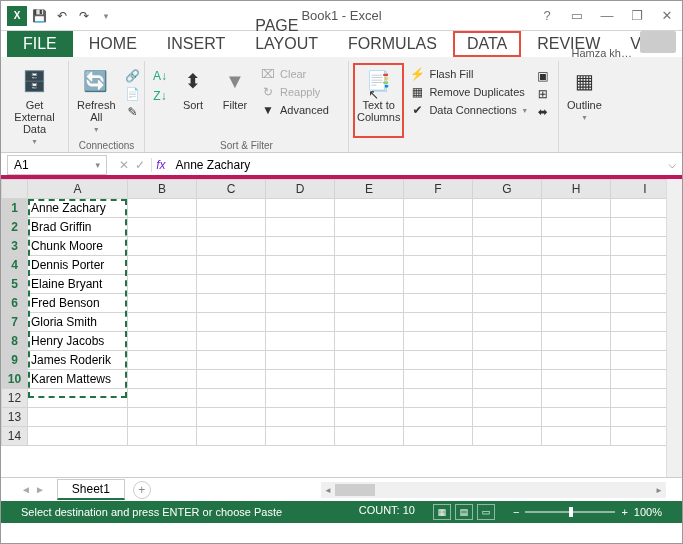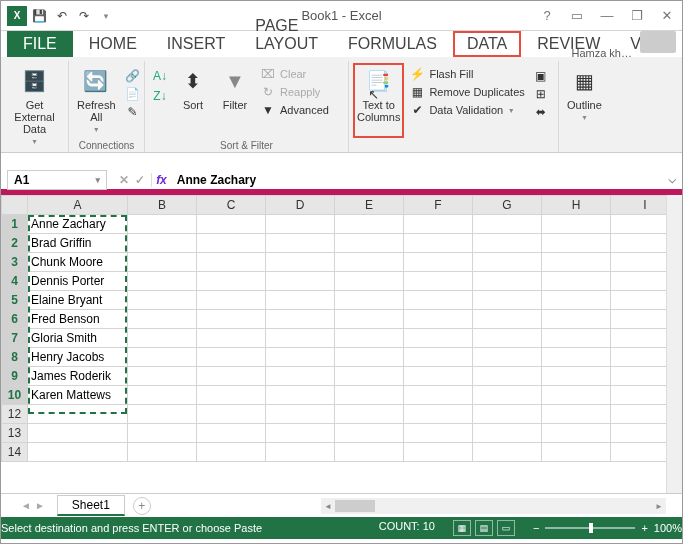--- a/index.html
+++ b/index.html
@@ -24,21 +24,21 @@
 .rgroup { border-right: 1px solid #d8d8d8; display: flex; flex-direction: column; position: relative; padding: 2px 4px 14px; }
 .rgroup-label { position: absolute; bottom: 1px; left: 0; right: 0; text-align: center; font-size: 10px; color: #666; }
 .rbuttons { display: flex; gap: 2px; flex: 1; }
 .rbtn { display: flex; flex-direction: column; align-items: center; justify-content: flex-start; padding: 2px 4px; font-size: 11px; color: #333; text-align: center; cursor: default; gap: 2px; }
 .rbtn .ricon { width: 32px; height: 32px; display: flex; align-items: center; justify-content: center; font-size: 20px; }
 .rbtn.small { flex-direction: row; padding: 1px 3px; justify-content: flex-start; gap: 4px; }
 .rbtn.small .ricon { width: 16px; height: 16px; font-size: 12px; }
 .rcol { display: flex; flex-direction: column; justify-content: flex-start; gap: 0; }
 .rbtn.highlight { border: 2px solid #e74c3c; padding: 0 2px; }
 
-.namebar { height: 24px; display: flex; align-items: center; border-bottom: 6px solid #be185d; margin-top: 18px; font-weight: bold; }
+.namebar { height: 24px; display: flex; align-items: center; border-bottom: 4px solid #be185d; margin-top: 2px; }
 .namebox { width: 100px; height: 20px; border: 1px solid #ccc; font-size: 12px; padding: 2px 6px; margin: 0 6px; display: flex; align-items: center; }
 .namebox::after { content: "▾"; margin-left: auto; font-size: 9px; color: #888; }
 .fxicons { display: flex; gap: 6px; color: #aaa; font-size: 12px; padding: 0 6px; }
 .fxlabel { font-style: italic; color: #6d28d9; font-size: 12px; padding: 0 4px; border-left: 1px solid #ddd; }
 .formulabar { flex: 1; font-size: 12px; padding: 2px 6px; }
 
 .grid { position: relative; height: 298px; overflow: hidden; }
 .grid table { border-collapse: collapse; table-layout: fixed; }
 .grid th, .grid td { border: 1px solid #d4d4d4; font-size: 12px; font-weight: normal; height: 19px; }
 .grid th { background: #e6e6e6; color: #333; text-align: center; }
@@ -54,21 +54,21 @@
 
 .sheetbar { height: 24px; background: #fff; display: flex; align-items: center; border-top: 1px solid #ccc; padding-left: 20px; position: relative; }
 .sheetbar .navs { display: flex; gap: 4px; color: #aaa; font-size: 10px; padding-right: 12px; }
 .sheetbar .sheet { padding: 2px 14px; font-size: 12px; background: #fff; border: 1px solid #ccc; border-bottom: 2px solid #217346; margin-top: -1px; }
 .sheetbar .newsheet { margin-left: 8px; width: 18px; height: 18px; border: 1px solid #ccc; border-radius: 50%; display: flex; align-items: center; justify-content: center; font-size: 12px; color: #888; }
 .sheetbar .hscr { position: absolute; right: 16px; left: 320px; height: 16px; bottom: 3px; background: #f0f0f0; display:flex; align-items:center; }
 .sheetbar .hscr::before, .sheetbar .hscr::after { content: "◄"; font-size: 8px; color: #888; padding: 0 3px;}
 .sheetbar .hscr::after { content: "►"; margin-left: auto;}
 .sheetbar .hscr .thumb { width: 40px; height: 12px; background: #cdcdcd; }
 
-.statusbar { height: 22px; background: #217346; color: #fff; display: flex; align-items: center; font-size: 11px; padding: 0 0; gap: 16px; }
+.statusbar { height: 22px; background: #217346; color: #fff; display: flex; align-items: center; font-size: 11px; padding: 0 20px; gap: 16px; }
 .statusbar .msg { flex: 0 0 auto; }
 .statusbar .stats { display: flex; gap: 18px; margin-left: auto; }
 .statusbar .views { display: flex; gap: 4px; }
 .statusbar .vicon { width: 18px; height: 16px; border: 1px solid rgba(255,255,255,0.5); display:flex; align-items:center; justify-content:center; font-size:9px; }
 .statusbar .zoom { display: flex; align-items: center; gap: 6px; }
 .statusbar .zslider { width: 90px; height: 2px; background: rgba(255,255,255,0.5); position: relative; }
 .statusbar .zthumb { position: absolute; left: 44px; top: -4px; width: 4px; height: 10px; background: #fff; }
 </style>
 </head>
 <body>
@@ -184,21 +184,21 @@
         <span class="rbtn small">
             <span class="ricon">⚡</span>
             <span>Flash Fill</span>
           </span>
         <span class="rbtn small">
             <span class="ricon">▦</span>
             <span>Remove Duplicates</span>
           </span>
         <span class="rbtn small">
             <span class="ricon">✔</span>
-            <span>Data Validation</span>
+            <span>Data Connections</span>
             <span style="font-size:8px;color:#888;margin-left:2px">▾</span>
           </span>
       </div>
       <div class="rcol" style="margin-top:4px">
         <span class="rbtn small">
             <span class="ricon">▣</span>
           </span>
         <span class="rbtn small">
             <span class="ricon">⊞</span>
           </span>

